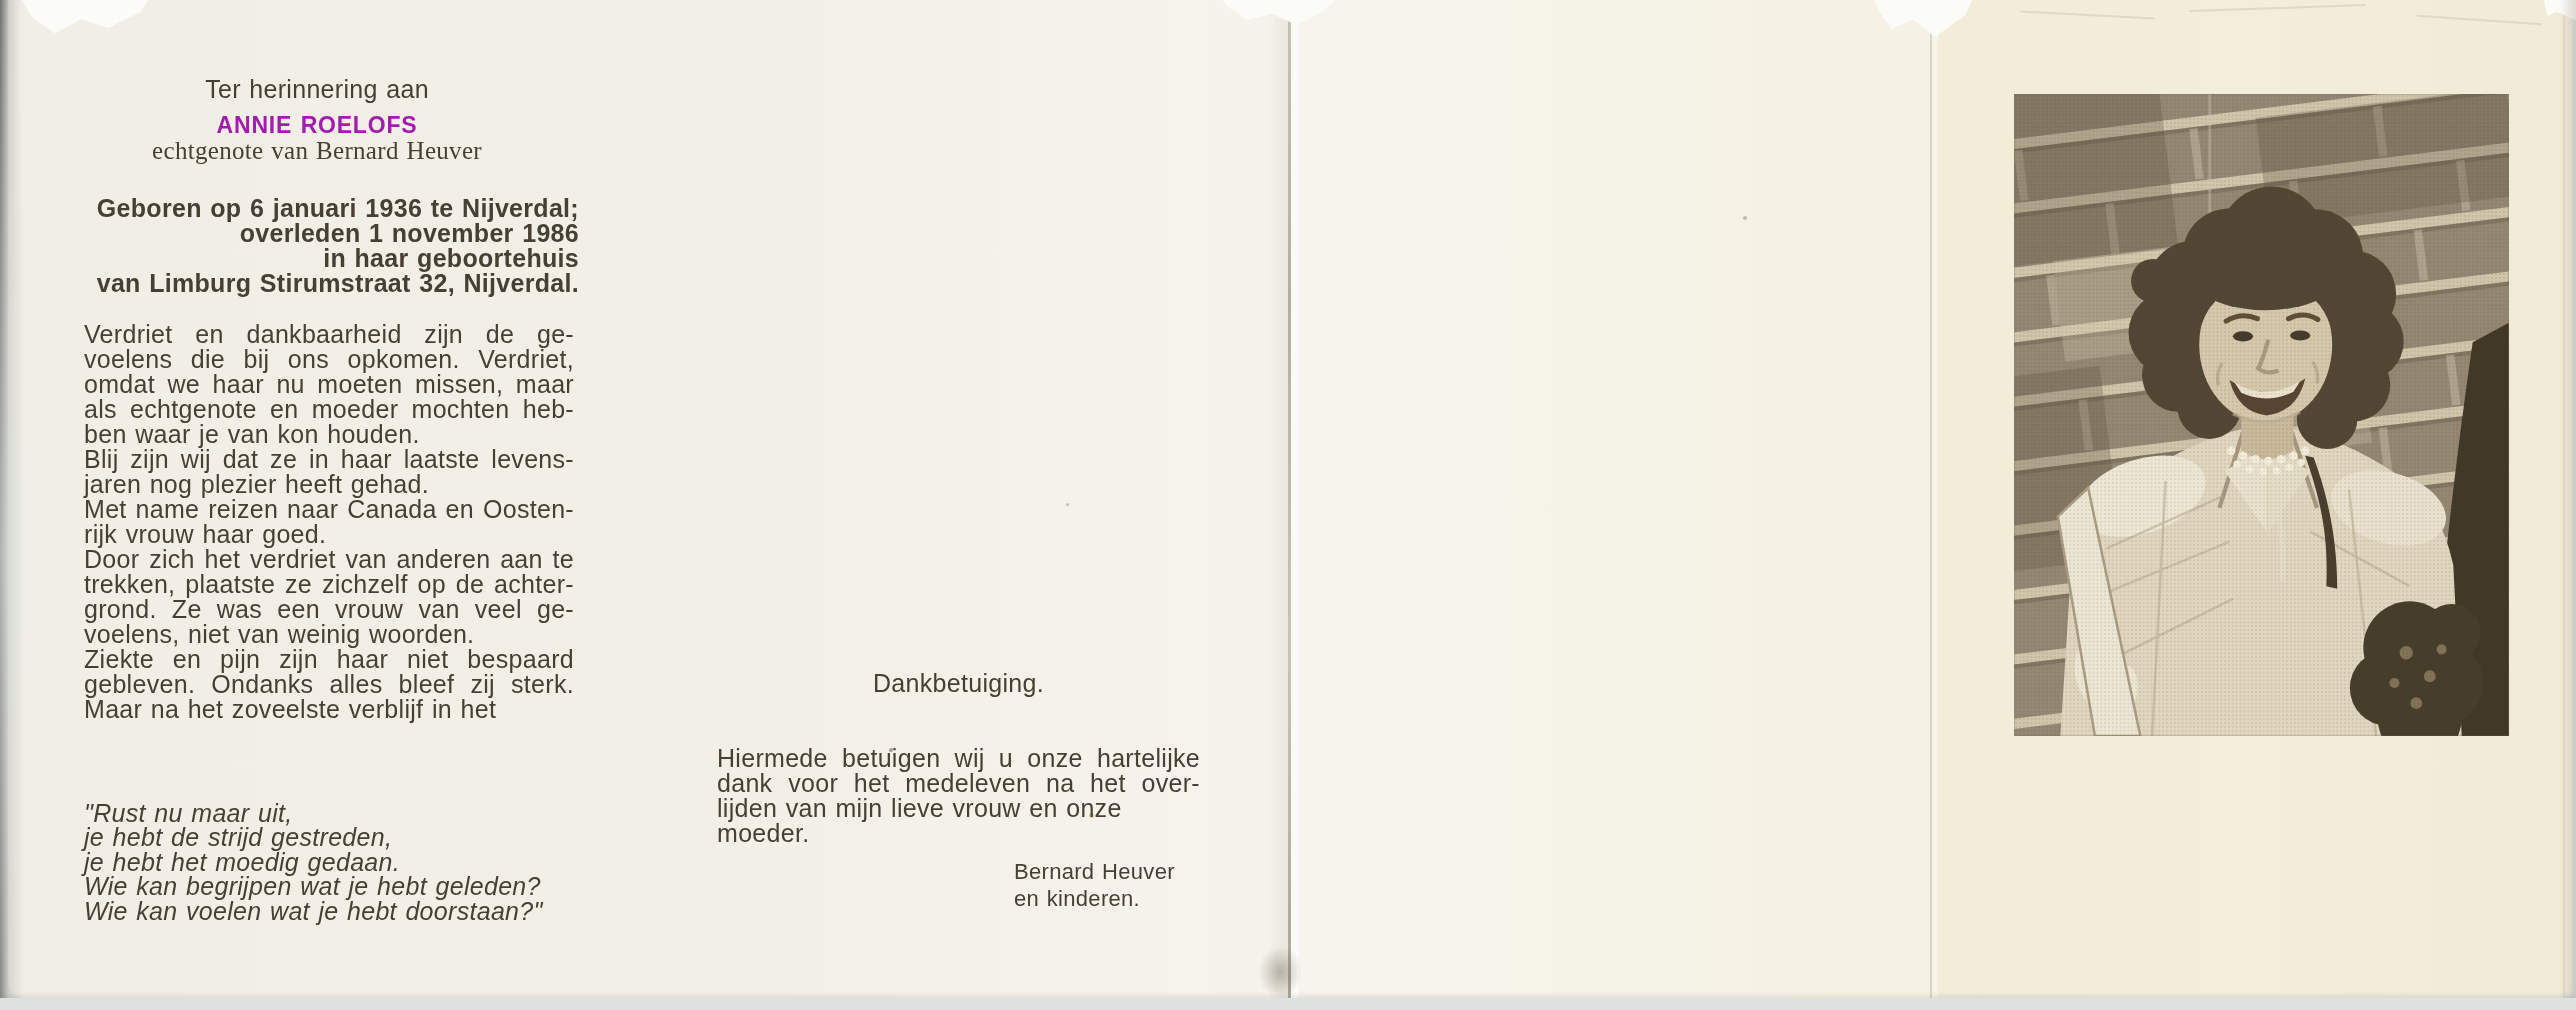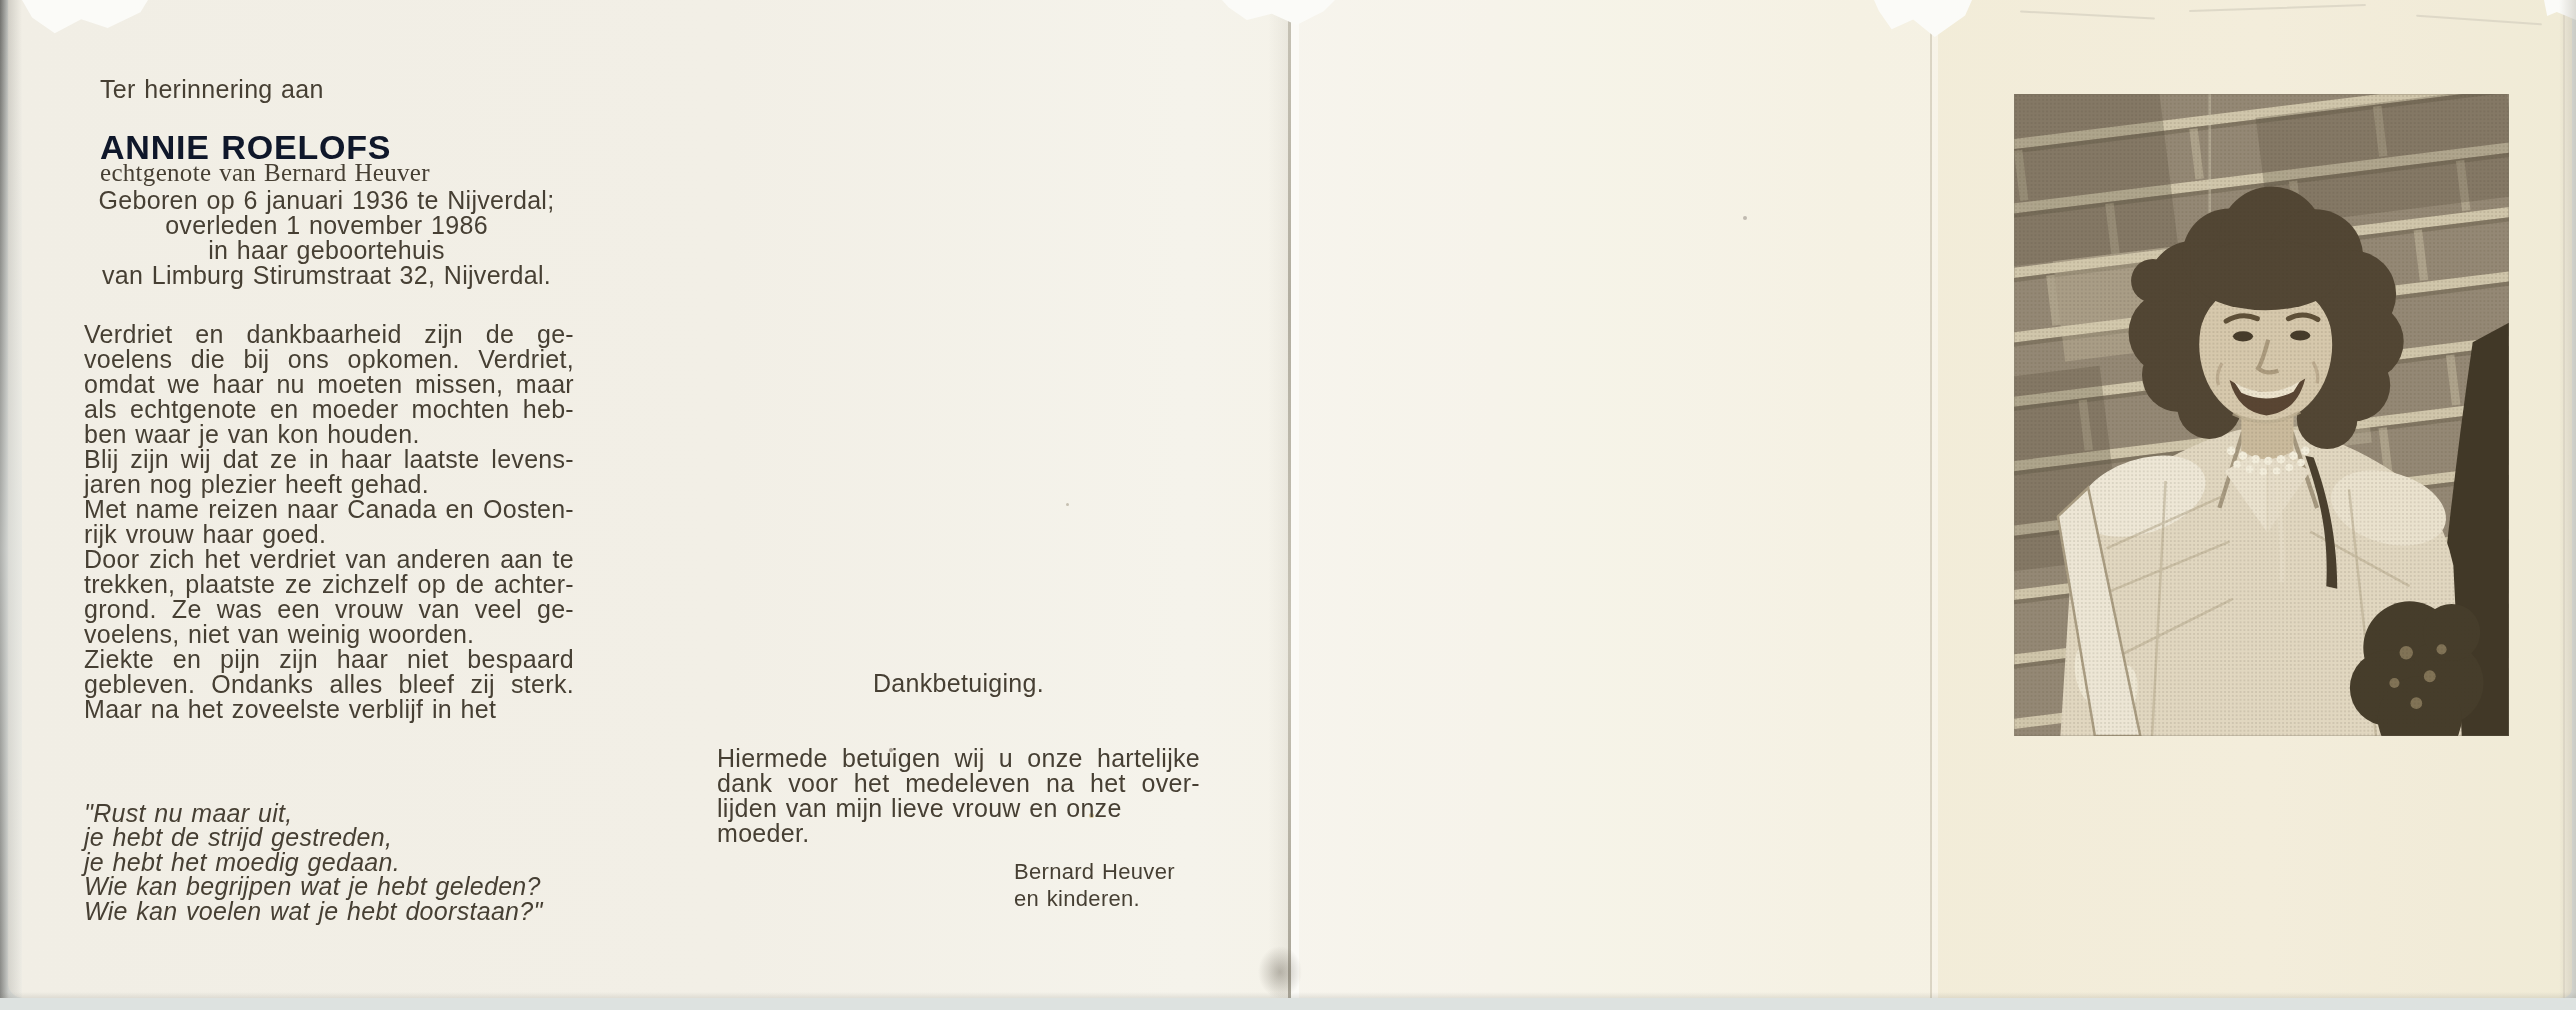--- a/index.html
+++ b/index.html
@@ -39,25 +39,25 @@
   #chip-fold1{left:1222px;top:0;width:113px;height:25px;
       clip-path:polygon(0 0,100% 0,90% 45%,66% 100%,44% 55%,22% 80%,6% 30%);}
   #chip-fold2{left:1874px;top:0;width:98px;height:39px;
       clip-path:polygon(0 0,100% 0,93% 40%,62% 95%,40% 50%,18% 75%,5% 28%);}
   #chip-topright{left:2544px;top:0;width:32px;height:20px;
       clip-path:polygon(0 0,100% 0,100% 100%,40% 60%,10% 80%);}
   
   .speck{position:absolute;border-radius:50%;}
   
   .txt{letter-spacing:0.3px;word-spacing:1.3px;}
-  #memorial-head{position:absolute;left:100px;top:77px;width:490px;}
+  #memorial-head{position:absolute;left:72px;top:77px;width:490px;text-align:center;}
   .h-intro{font-size:25px;line-height:25px;}
-  .h-name{font-size:34px;line-height:25px;font-weight:bold;letter-spacing:0.8px;margin-top:33px;color:#0f172a;}
+  .h-name{font-size:23px;line-height:25px;font-weight:bold;letter-spacing:0.8px;margin-top:11px;color:#a21caf;}
   .h-rel{font-size:25px;line-height:25px;font-family:Liberation Serif, serif;}
-  #vitals{position:absolute;left:74px;top:188px;width:505px;text-align:center;}
+  #vitals{position:absolute;left:74px;top:196px;width:505px;text-align:right;font-weight:bold;}
   .vl{font-size:25px;line-height:25px;}
   #body-col{position:absolute;left:84px;top:322px;width:490px;}
   .bl{font-size:25px;line-height:25px;}
   .j{text-align:justify;text-align-last:justify;}
   #poem{position:absolute;left:84px;top:801px;width:490px;font-style:italic;}
   .pl{font-size:25px;line-height:24.4px;}
   #thanks-heading{position:absolute;left:717px;top:671px;width:483px;text-align:center;font-size:25px;line-height:25px;}
   #thanks-msg{position:absolute;left:717px;top:746px;width:483px;}
   .ml{font-size:25px;line-height:25px;}
   #signature{position:absolute;left:1014px;top:858px;width:337px;}

